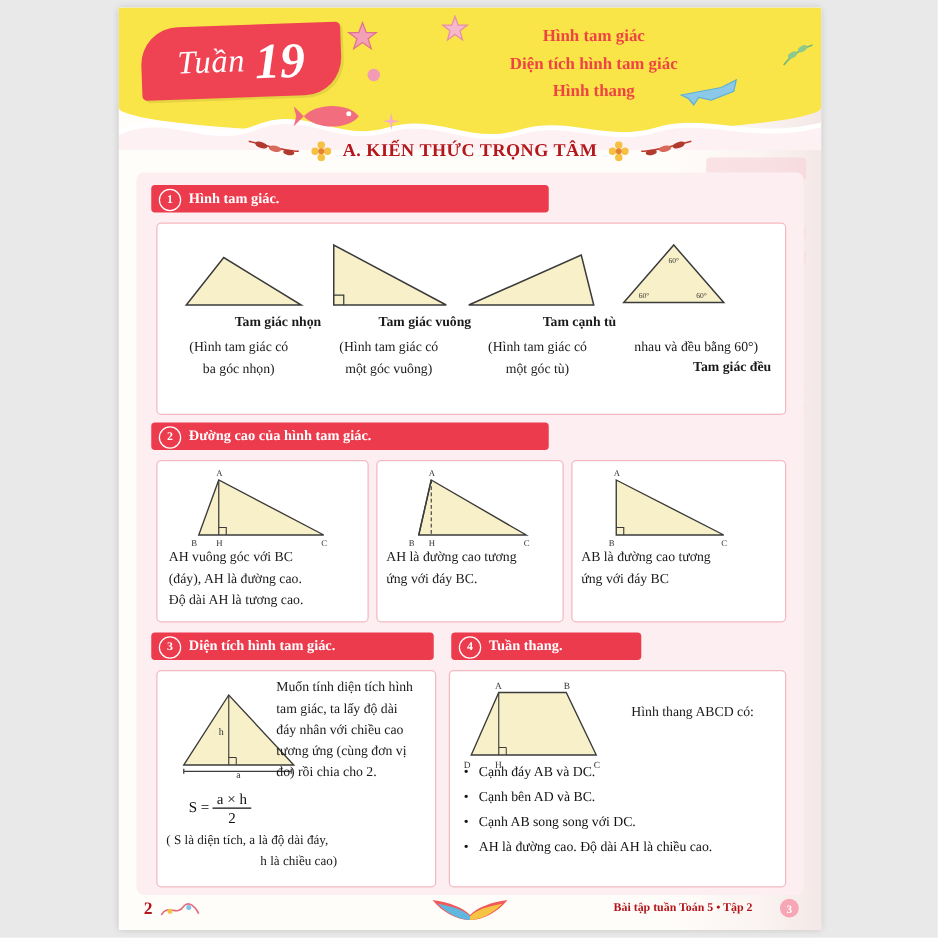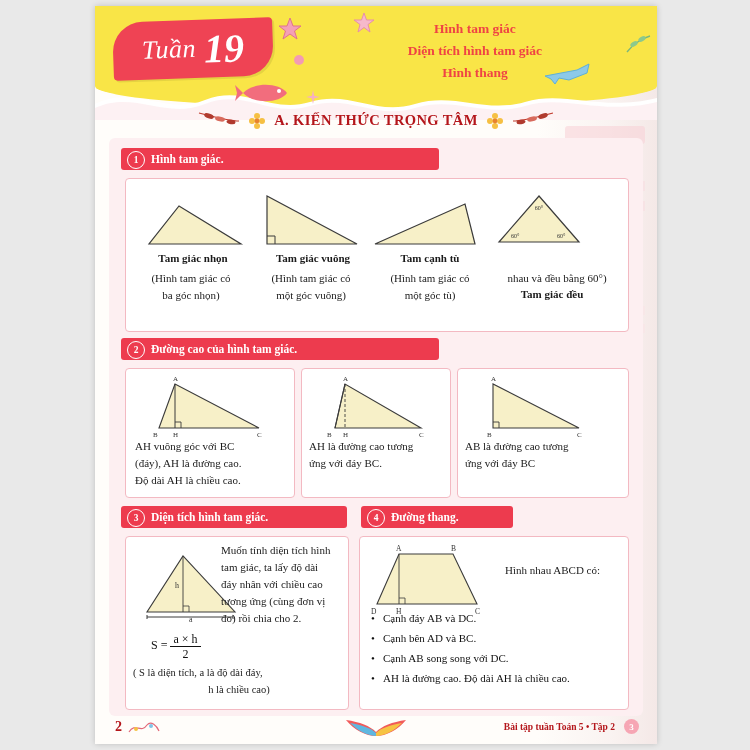--- a/index.html
+++ b/index.html
@@ -85,26 +85,26 @@
     border:1.4px solid #fff;color:#fff;font-size:9.5px;font-weight:bold;
     display:flex;align-items:center;justify-content:center;
   }
   .white-box{
     position:absolute;background:#fff;border:1px solid #f3b9c2;border-radius:4px;
   }
   .cap{
     position:absolute;font-size:11px;color:#1a1a1a;line-height:17px;
   }
   .ctr{text-align:center;}
-  .tri-label{font-weight:bold;font-size:11px;}
+  .tri-label{font-weight:bold;font-size:11px;text-align:right;}
   
   .footer-left{position:absolute;left:20px;bottom:8px;font-size:11px;color:#b4161b;}
   .footer-right{
     position:absolute;right:18px;bottom:10px;font-size:9.5px;color:#b4161b;font-weight:bold;
-    display:flex;align-items:center;gap:9px;
+    display:flex;align-items:center;gap:22px;
   }
   .pagenum{
     width:15px;height:15px;border-radius:50%;background:#f6a6b4;color:#fff;
     display:flex;align-items:center;justify-content:center;font-size:9px;
   }
   .logo-wing{position:absolute;left:50%;bottom:6px;transform:translateX(-50%);}
   .formula{
     position:absolute;font-size:12px;color:#111;
   }
   .frac{display:inline-block;text-align:center;vertical-align:middle;}
@@ -291,38 +291,38 @@
       <polygon points="18,10 18,54 104,54" fill="#f7f0c8" stroke="#3b3b3b" stroke-width="1.1"></polygon>
       <path d="M18,48 L24,48 L24,54" fill="none" stroke="#3b3b3b" stroke-width=".9"></path>
       <text x="16" y="7" font-size="7" fill="#333" font-family="Liberation Serif, serif">A</text>
       <text x="12" y="63" font-size="7" fill="#333" font-family="Liberation Serif, serif">B</text>
       <text x="102" y="63" font-size="7" fill="#333" font-family="Liberation Serif, serif">C</text>
     </svg>
 
     <div class="cap" style="left:26px;top:300px;width:160px;">
       <div>AH vuông góc với BC</div>
       <div>(đáy), AH là đường cao.</div>
-      <div>Độ dài AH là chiều cao.</div>
+      <div>Độ dài AH là tương cao.</div>
     </div>
     <div class="cap" style="left:200px;top:300px;width:150px;">
       <div>AH là đường cao tương</div>
       <div>ứng với đáy BC.</div>
     </div>
     <div class="cap" style="left:356px;top:300px;width:160px;">
       <div>AB là đường cao tương</div>
       <div>ứng với đáy BC</div>
     </div>
 
     <div class="red-bar" style="left:12px;top:368px;width:226px;">
       <span class="circ">3</span>
       <span>Diện tích hình tam giác.</span>
     </div>
     <div class="red-bar" style="left:252px;top:368px;width:152px;">
       <span class="circ">4</span>
-      <span>Đường thang.</span>
+      <span>Tuần thang.</span>
     </div>
 
     <div class="white-box" style="left:16px;top:398px;width:222px;height:172px;"></div>
 
     <div class="white-box" style="left:250px;top:398px;width:268px;height:172px;"></div>
 
     <svg style="position:absolute;left:30px;top:406px;" width="106" height="80" viewBox="0 0 106 80">
       <polygon points="8,68 96,68 44,12" fill="#f7f0c8" stroke="#3b3b3b" stroke-width="1.1"></polygon>
       <line x1="44" y1="12" x2="44" y2="68" stroke="#3b3b3b" stroke-width=".9"></line>
       <path d="M44,62 L50,62 L50,68" fill="none" stroke="#3b3b3b" stroke-width=".8"></path>
@@ -358,21 +358,21 @@
       <polygon points="30,12 84,12 108,62 8,62" fill="#f7f0c8" stroke="#3b3b3b" stroke-width="1.1"></polygon>
       <line x1="30" y1="12" x2="30" y2="62" stroke="#3b3b3b" stroke-width=".9"></line>
       <path d="M30,56 L36,56 L36,62" fill="none" stroke="#3b3b3b" stroke-width=".8"></path>
       <text x="27" y="9" font-size="7.5" fill="#333" font-family="Liberation Serif, serif">A</text>
       <text x="82" y="9" font-size="7.5" fill="#333" font-family="Liberation Serif, serif">B</text>
       <text x="2" y="72" font-size="7.5" fill="#333" font-family="Liberation Serif, serif">D</text>
       <text x="27" y="72" font-size="7.5" fill="#333" font-family="Liberation Serif, serif">H</text>
       <text x="106" y="72" font-size="7.5" fill="#333" font-family="Liberation Serif, serif">C</text>
     </svg>
 
-    <div class="cap" style="left:396px;top:424px;width:120px;">Hình nhau ABCD có:</div>
+    <div class="cap" style="left:396px;top:424px;width:120px;">Hình thang ABCD có:</div>
 
     <ul class="dots" style="position:absolute;left:262px;top:470px;width:250px;">
       <li>Cạnh đáy AB và DC.</li>
       <li>Cạnh bên AD và BC.</li>
       <li>Cạnh AB song song với DC.</li>
       <li>AH là đường cao. Độ dài AH là chiều cao.</li>
     </ul>
   </div>
 
   <div class="footer-left">

